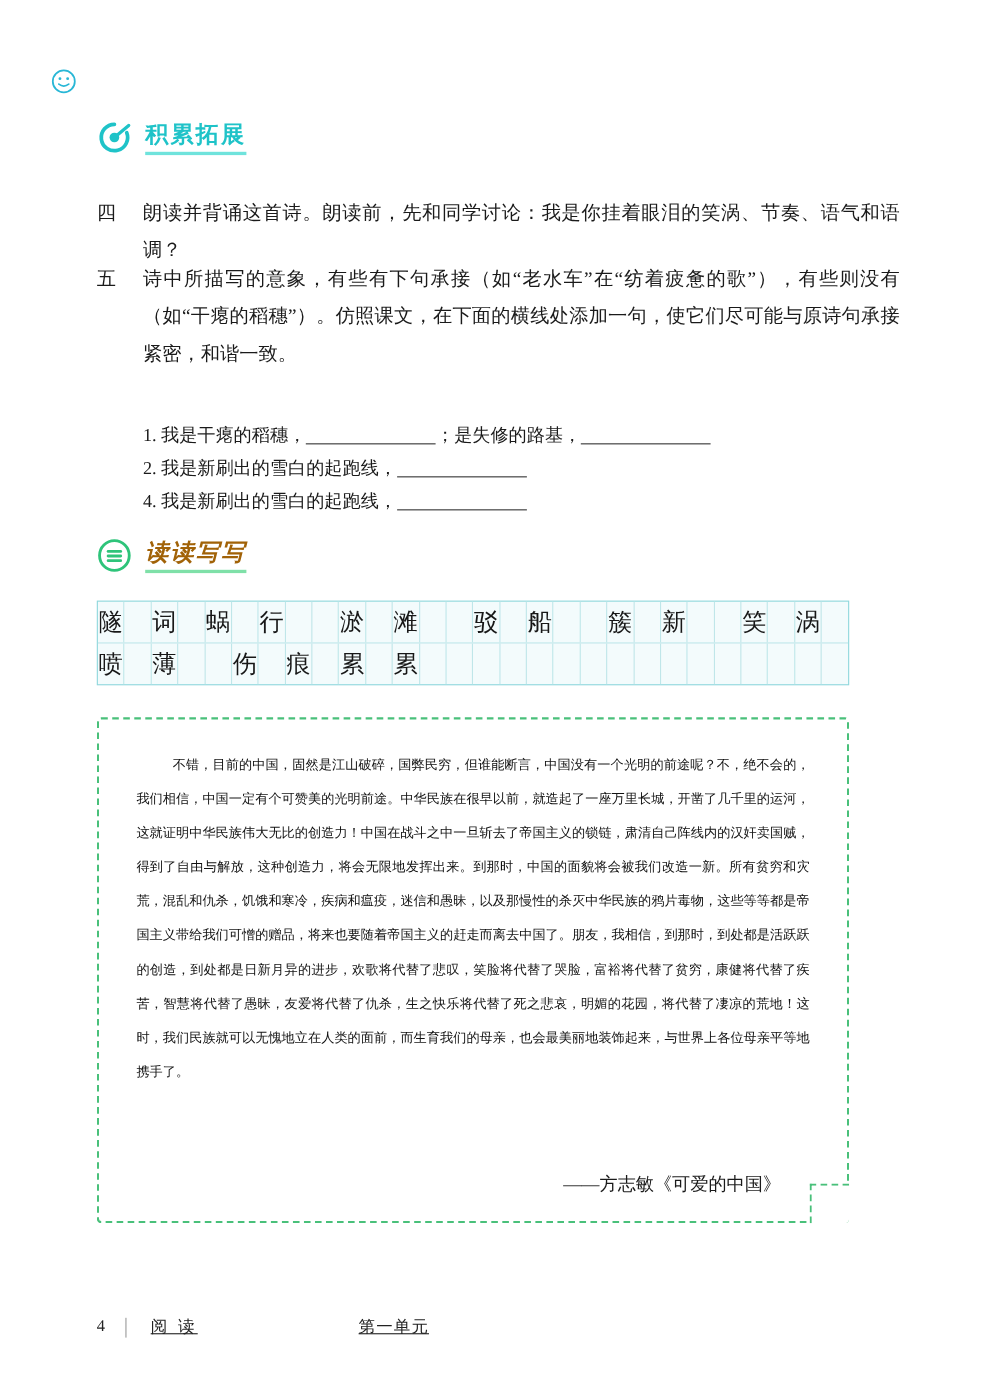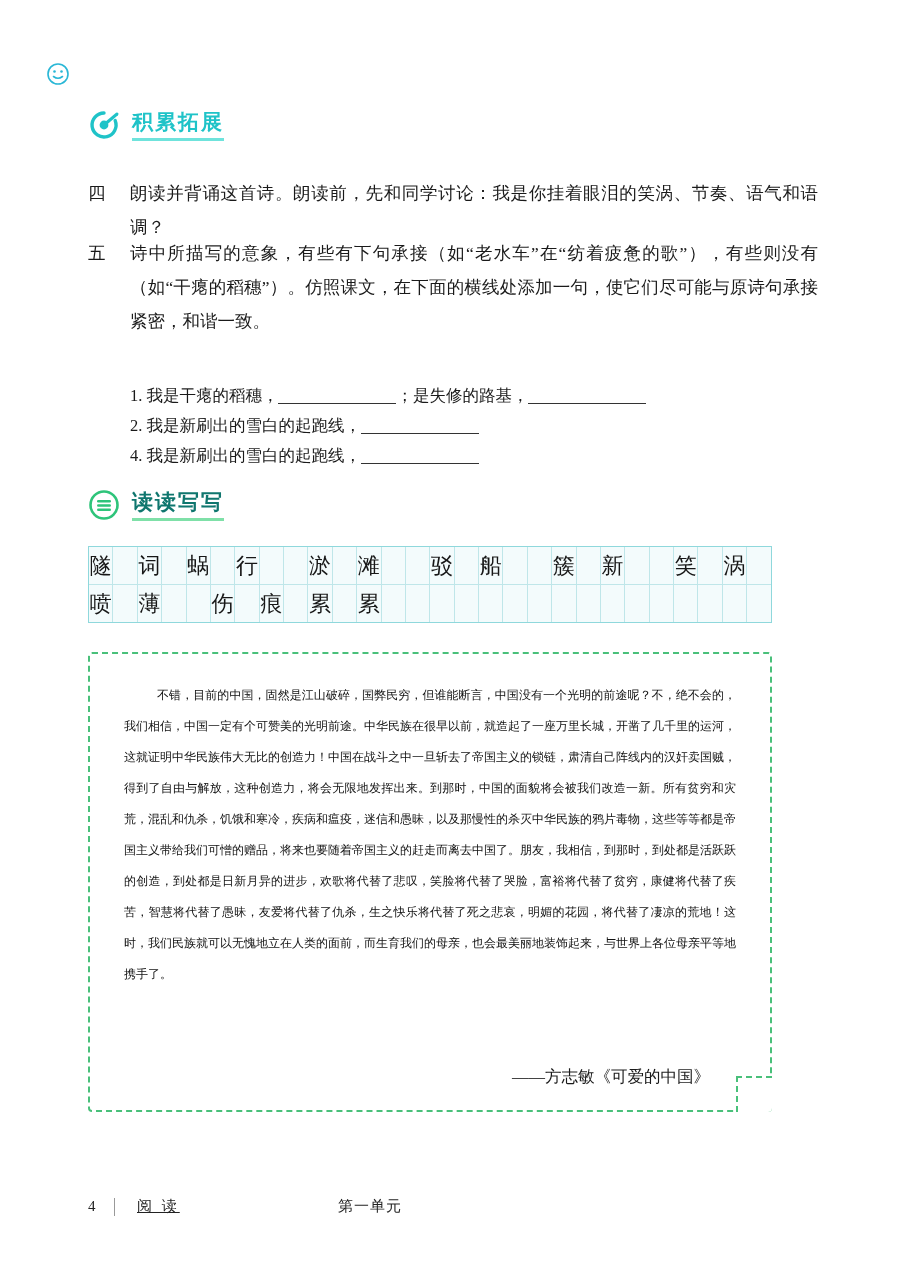--- a/index.html
+++ b/index.html
@@ -49,21 +49,21 @@
   }
   .sec-title {
     font-family: "Liberation Sans", "DejaVu Sans", sans-serif;
     font-size: 21px;
     font-weight: bold;
     letter-spacing: 2px;
     padding-bottom: 2px;
     border-bottom: 3px solid #2fd2c4;
   }
   .sec-title.c1 { color: #1fc3c8; border-bottom-color: #6fe3dc; }
-  .sec-title.c2 { color: #0f766e; border-bottom-color: #7fe0a8; }
+  .sec-title.c2 { color: #a16207; border-bottom-color: #7fe0a8; font-style: italic; }
 
   
   .ex {
     position: absolute;
     display: flex;
     font-size: 17.5px;
     line-height: 34px;
   }
   .ex-num {
     width: 42px;
@@ -180,22 +180,23 @@
   .footer .pg { width: 26px; }
   .footer .sep {
     width: 1px;
     height: 18px;
     background: #999;
     margin-right: 22px;
   }
   .footer .lbl { letter-spacing: 3px; text-decoration: underline; }
   .footer .unit {
     position: absolute;
-    left: 250px;
+    left: 238px;
     letter-spacing: 1px;
+    text-decoration: underline;
   }
 </style>
 </head>
 <body>
 
 <div class="page">
 
   <div class="top-icon">
     <svg width="24" height="24" viewBox="0 0 24 24">
       <circle cx="12" cy="12" r="10" fill="none" stroke="#29b7d6" stroke-width="1.6"></circle>

